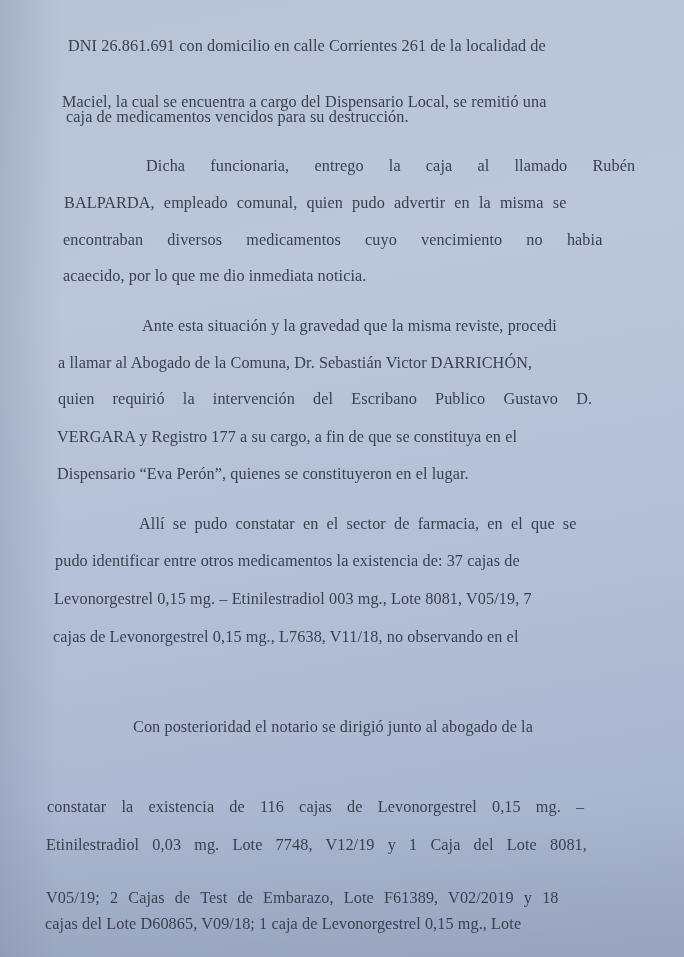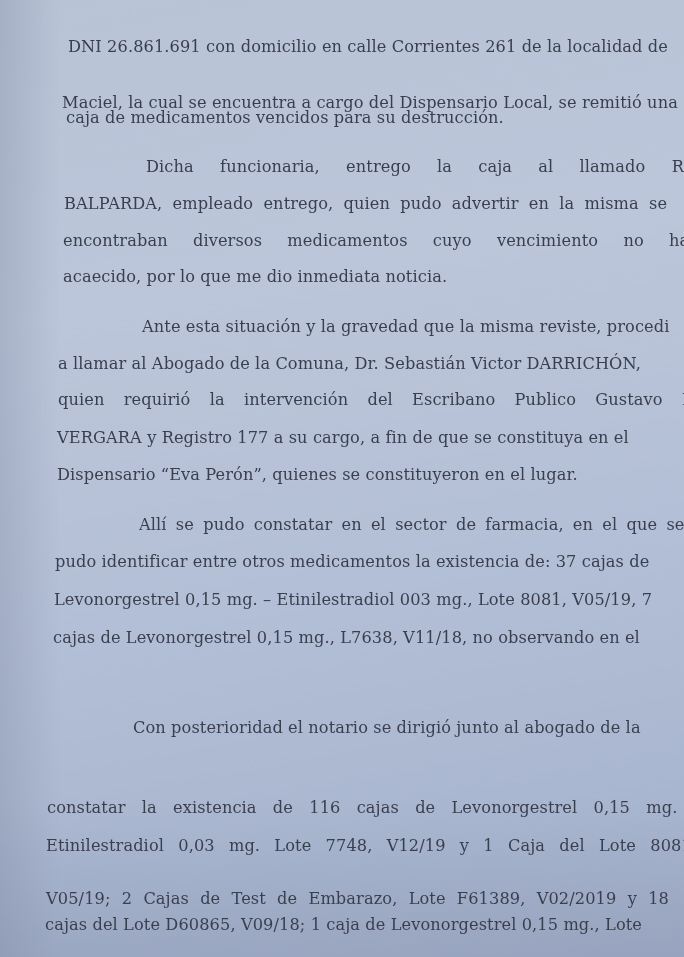--- a/index.html
+++ b/index.html
@@ -21,21 +21,21 @@
       pointer-events: none;
     }
     .shade-bottom {
       position: absolute; left: 0; bottom: 0; width: 684px; height: 160px;
       background: linear-gradient(0deg, rgba(120,132,160,0.25), rgba(120,132,160,0));
       pointer-events: none;
     }
     .page {
       position: absolute;
       left: 0; top: 0;
-      width: 684px; height: 855px;
+      width: 684px; height: 855px; font-family: Liberation Serif, serif;
     }
     .line {
       position: absolute;
       font-size: 16.2px;
       white-space: nowrap;
       letter-spacing: 0.1px;
     }
   </style>
 </head>
 <body>
@@ -43,21 +43,21 @@
 <div class="shade-left"></div>
 <div class="shade-bottom"></div>
 
 <div class="page">
 
   <div class="line" style="left:68px; top:37px; width:575px;">DNI 26.861.691 con domicilio en calle Corrientes 261 de la localidad de</div>
   <div class="line" style="left:62px; top:72px;margin-top:21px;">Maciel, la cual se encuentra a cargo del Dispensario Local, se remitió una</div>
   <div class="line" style="left:66px; top:108px;text-align:right;">caja de medicamentos vencidos para su destrucción.</div>
 
   <div class="line" style="left:146px; top:157px; word-spacing:21px;">Dicha funcionaria, entrego la caja al llamado Rubén</div>
-  <div class="line" style="left:64px; top:194px; word-spacing:5px;">BALPARDA, empleado entrego, quien pudo advertir en la misma se</div>
+  <div class="line" style="left:64px; top:194px; word-spacing:5px;">BALPARDA, empleado comunal, quien pudo advertir en la misma se</div>
   <div class="line" style="left:63px; top:231px; word-spacing:20px;">encontraban diversos medicamentos cuyo vencimiento no habia</div>
   <div class="line" style="left:63px; top:267px;">acaecido, por lo que me dio inmediata noticia.</div>
 
   <div class="line" style="left:142px; top:317px;">Ante esta situación y la gravedad que la misma reviste, procedi</div>
   <div class="line" style="left:58px; top:354px;text-align:right;">a llamar al Abogado de la Comuna, Dr. Sebastián Victor DARRICHÓN,</div>
   <div class="line" style="left:58px; top:390px; word-spacing:14px;">quien requirió la intervención del Escribano Publico Gustavo D.</div>
   <div class="line" style="left:57px; top:428px;">VERGARA y Registro 177 a su cargo, a fin de que se constituya en el</div>
   <div class="line" style="left:57px; top:465px;">Dispensario “Eva Perón”, quienes se constituyeron en el lugar.</div>
 
   <div class="line" style="left:139px; top:515px; word-spacing:4px;">Allí se pudo constatar en el sector de farmacia, en el que se</div>

